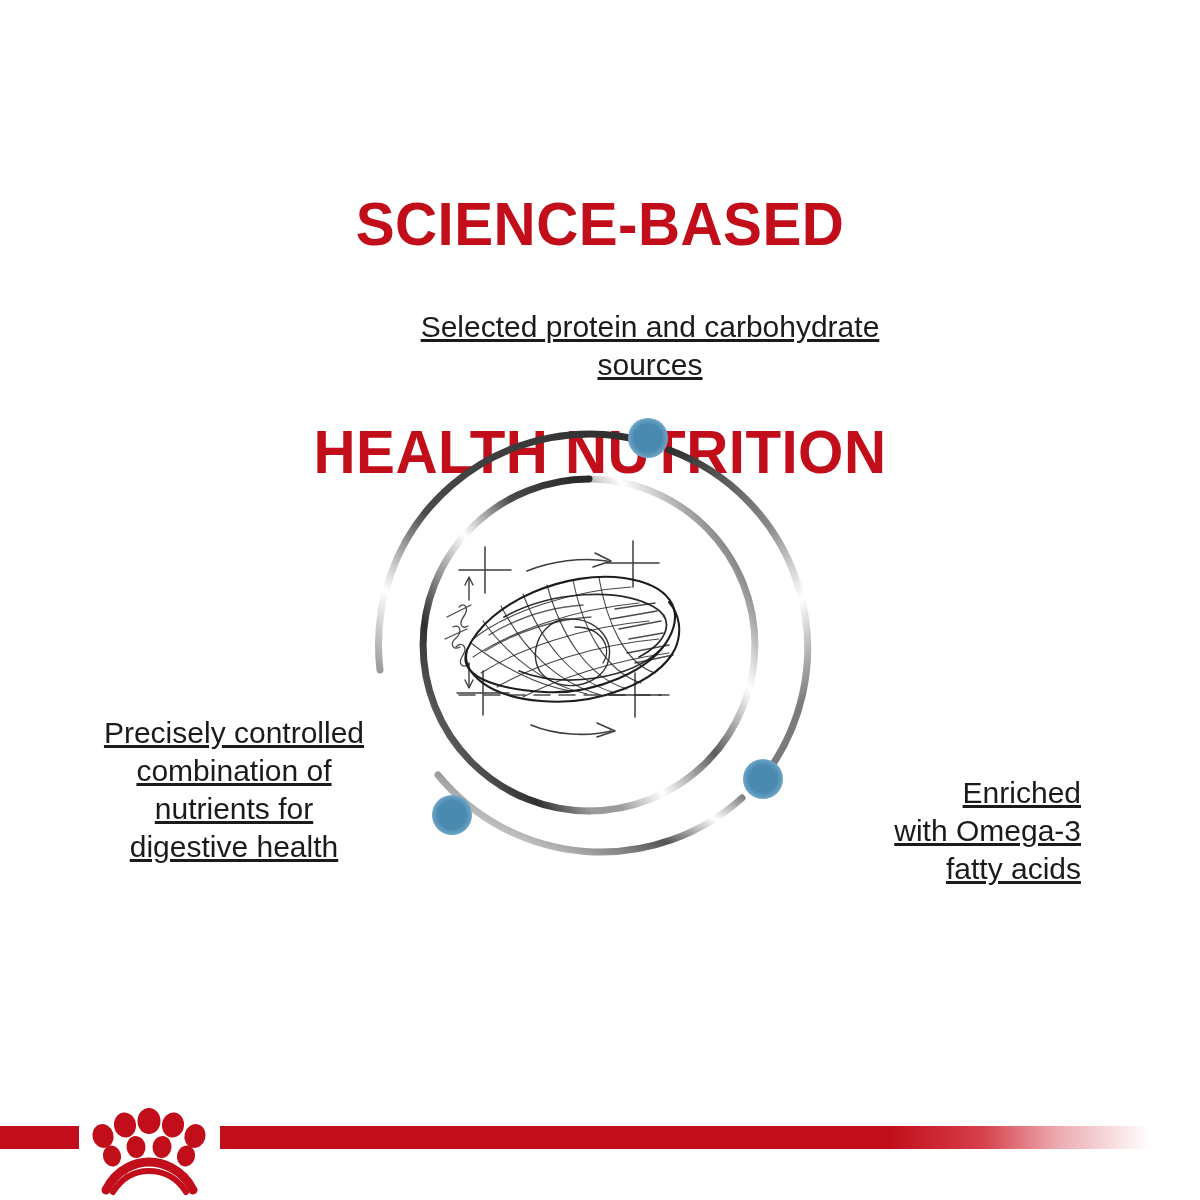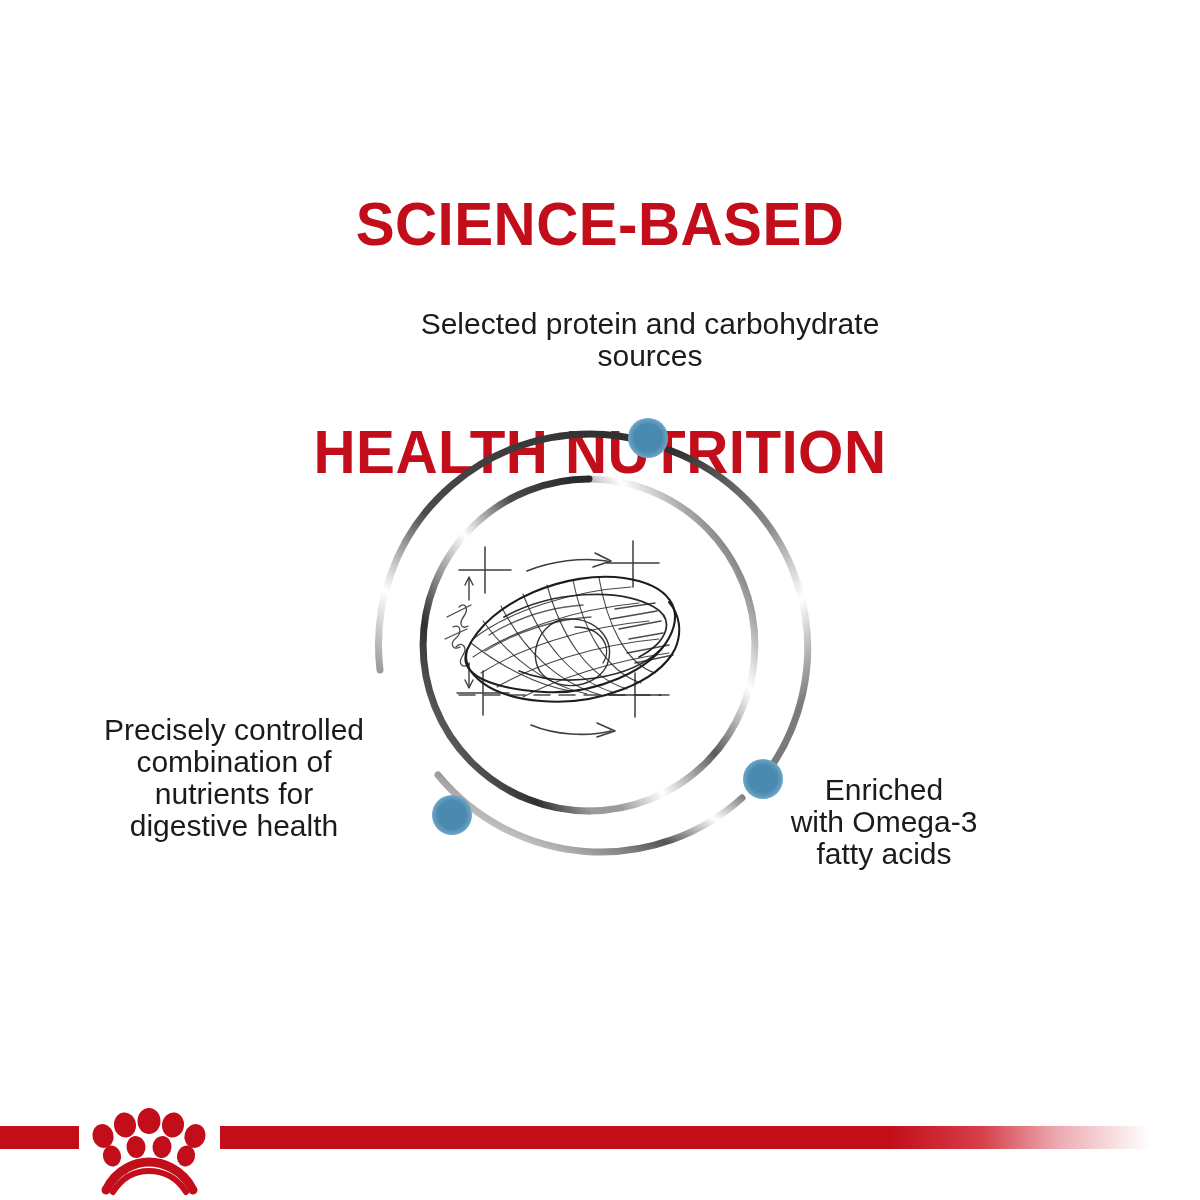--- a/index.html
+++ b/index.html
@@ -36,38 +36,40 @@
   }
   .headline .line { display: block; }
 
   
   .callout {
     position: absolute;
     color: #1b1b1b;
     font-family: "Liberation Sans", sans-serif;
     font-weight: 400;
     font-size: 30px;
-    line-height: 32px;
+    line-height: 38px;
     text-align: center;
     white-space: pre-line;
+    text-decoration: underline;
   }
   .callout-top {
     left: 310px;
     top: 308px;
     width: 680px;
   }
   .callout-left {
     left: 44px;
     top: 714px;
     width: 380px;
   }
   .callout-right {
-    left: 764px;
+    left: 841px;
     top: 774px;
     width: 240px;
+    text-align: right;
   }
 
   
   .graphic {
     position: absolute;
     left: 339px;
     top: 395px;
     width: 500px;
     height: 500px;
   }

